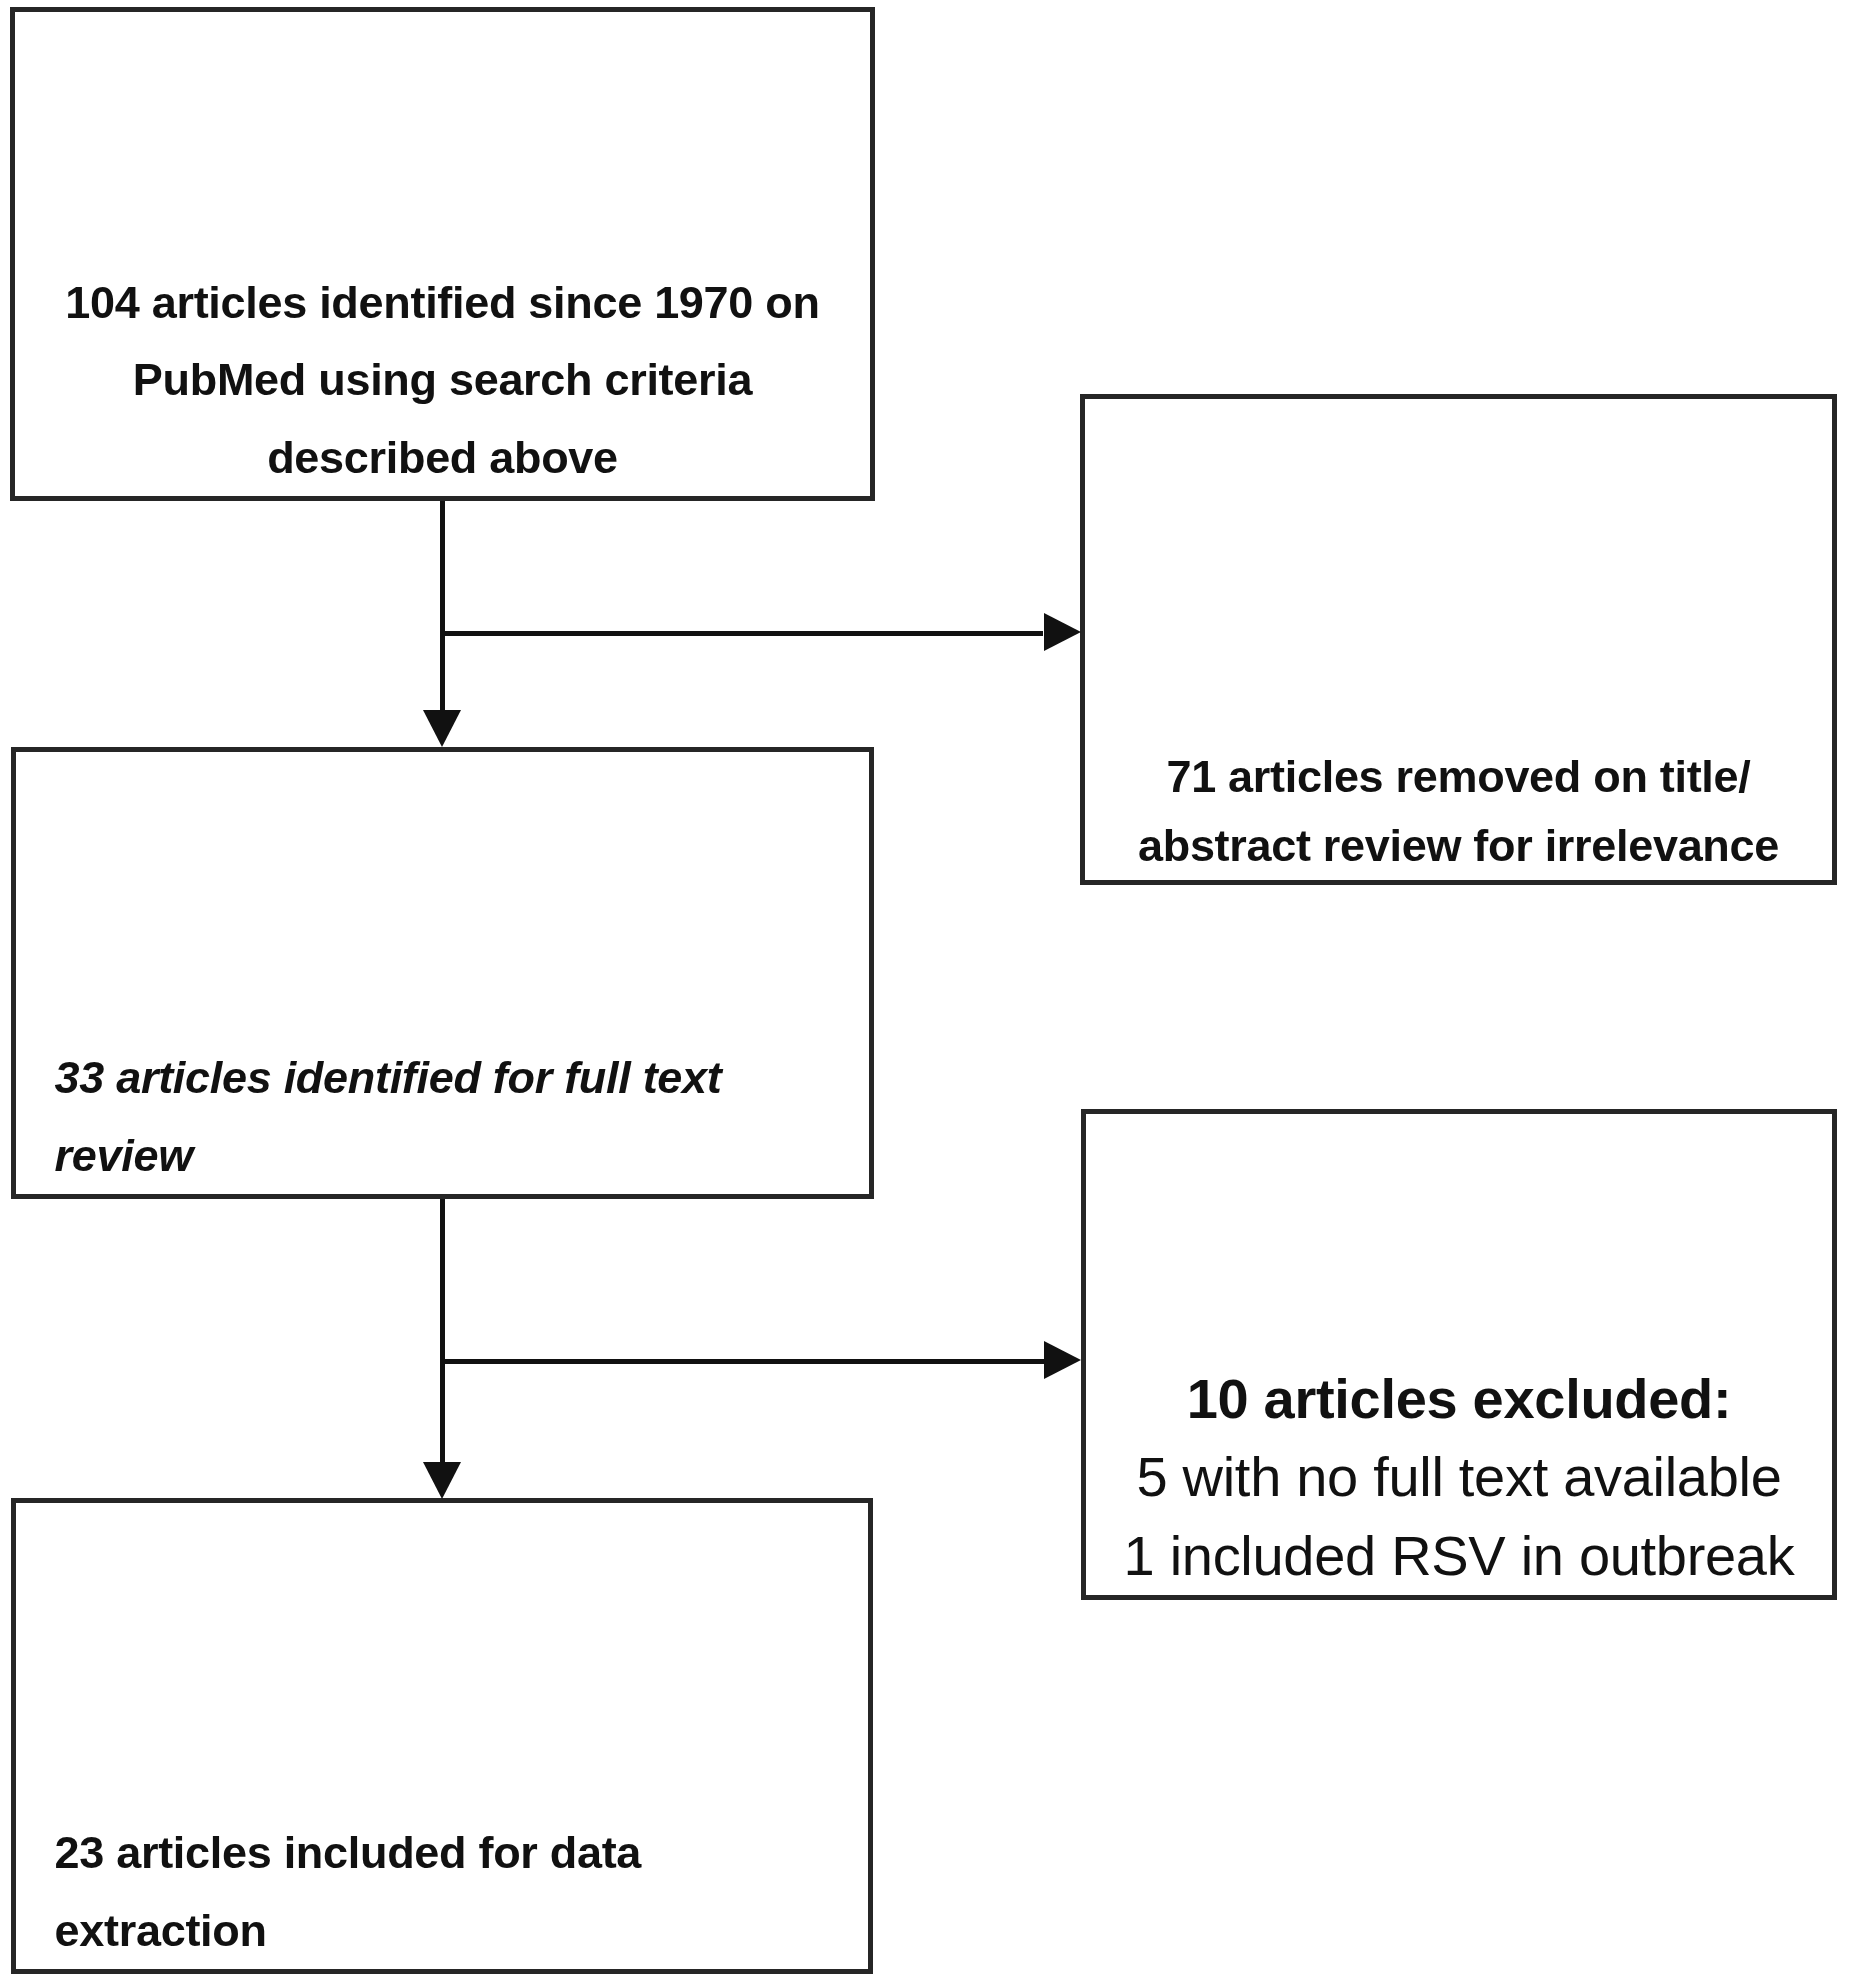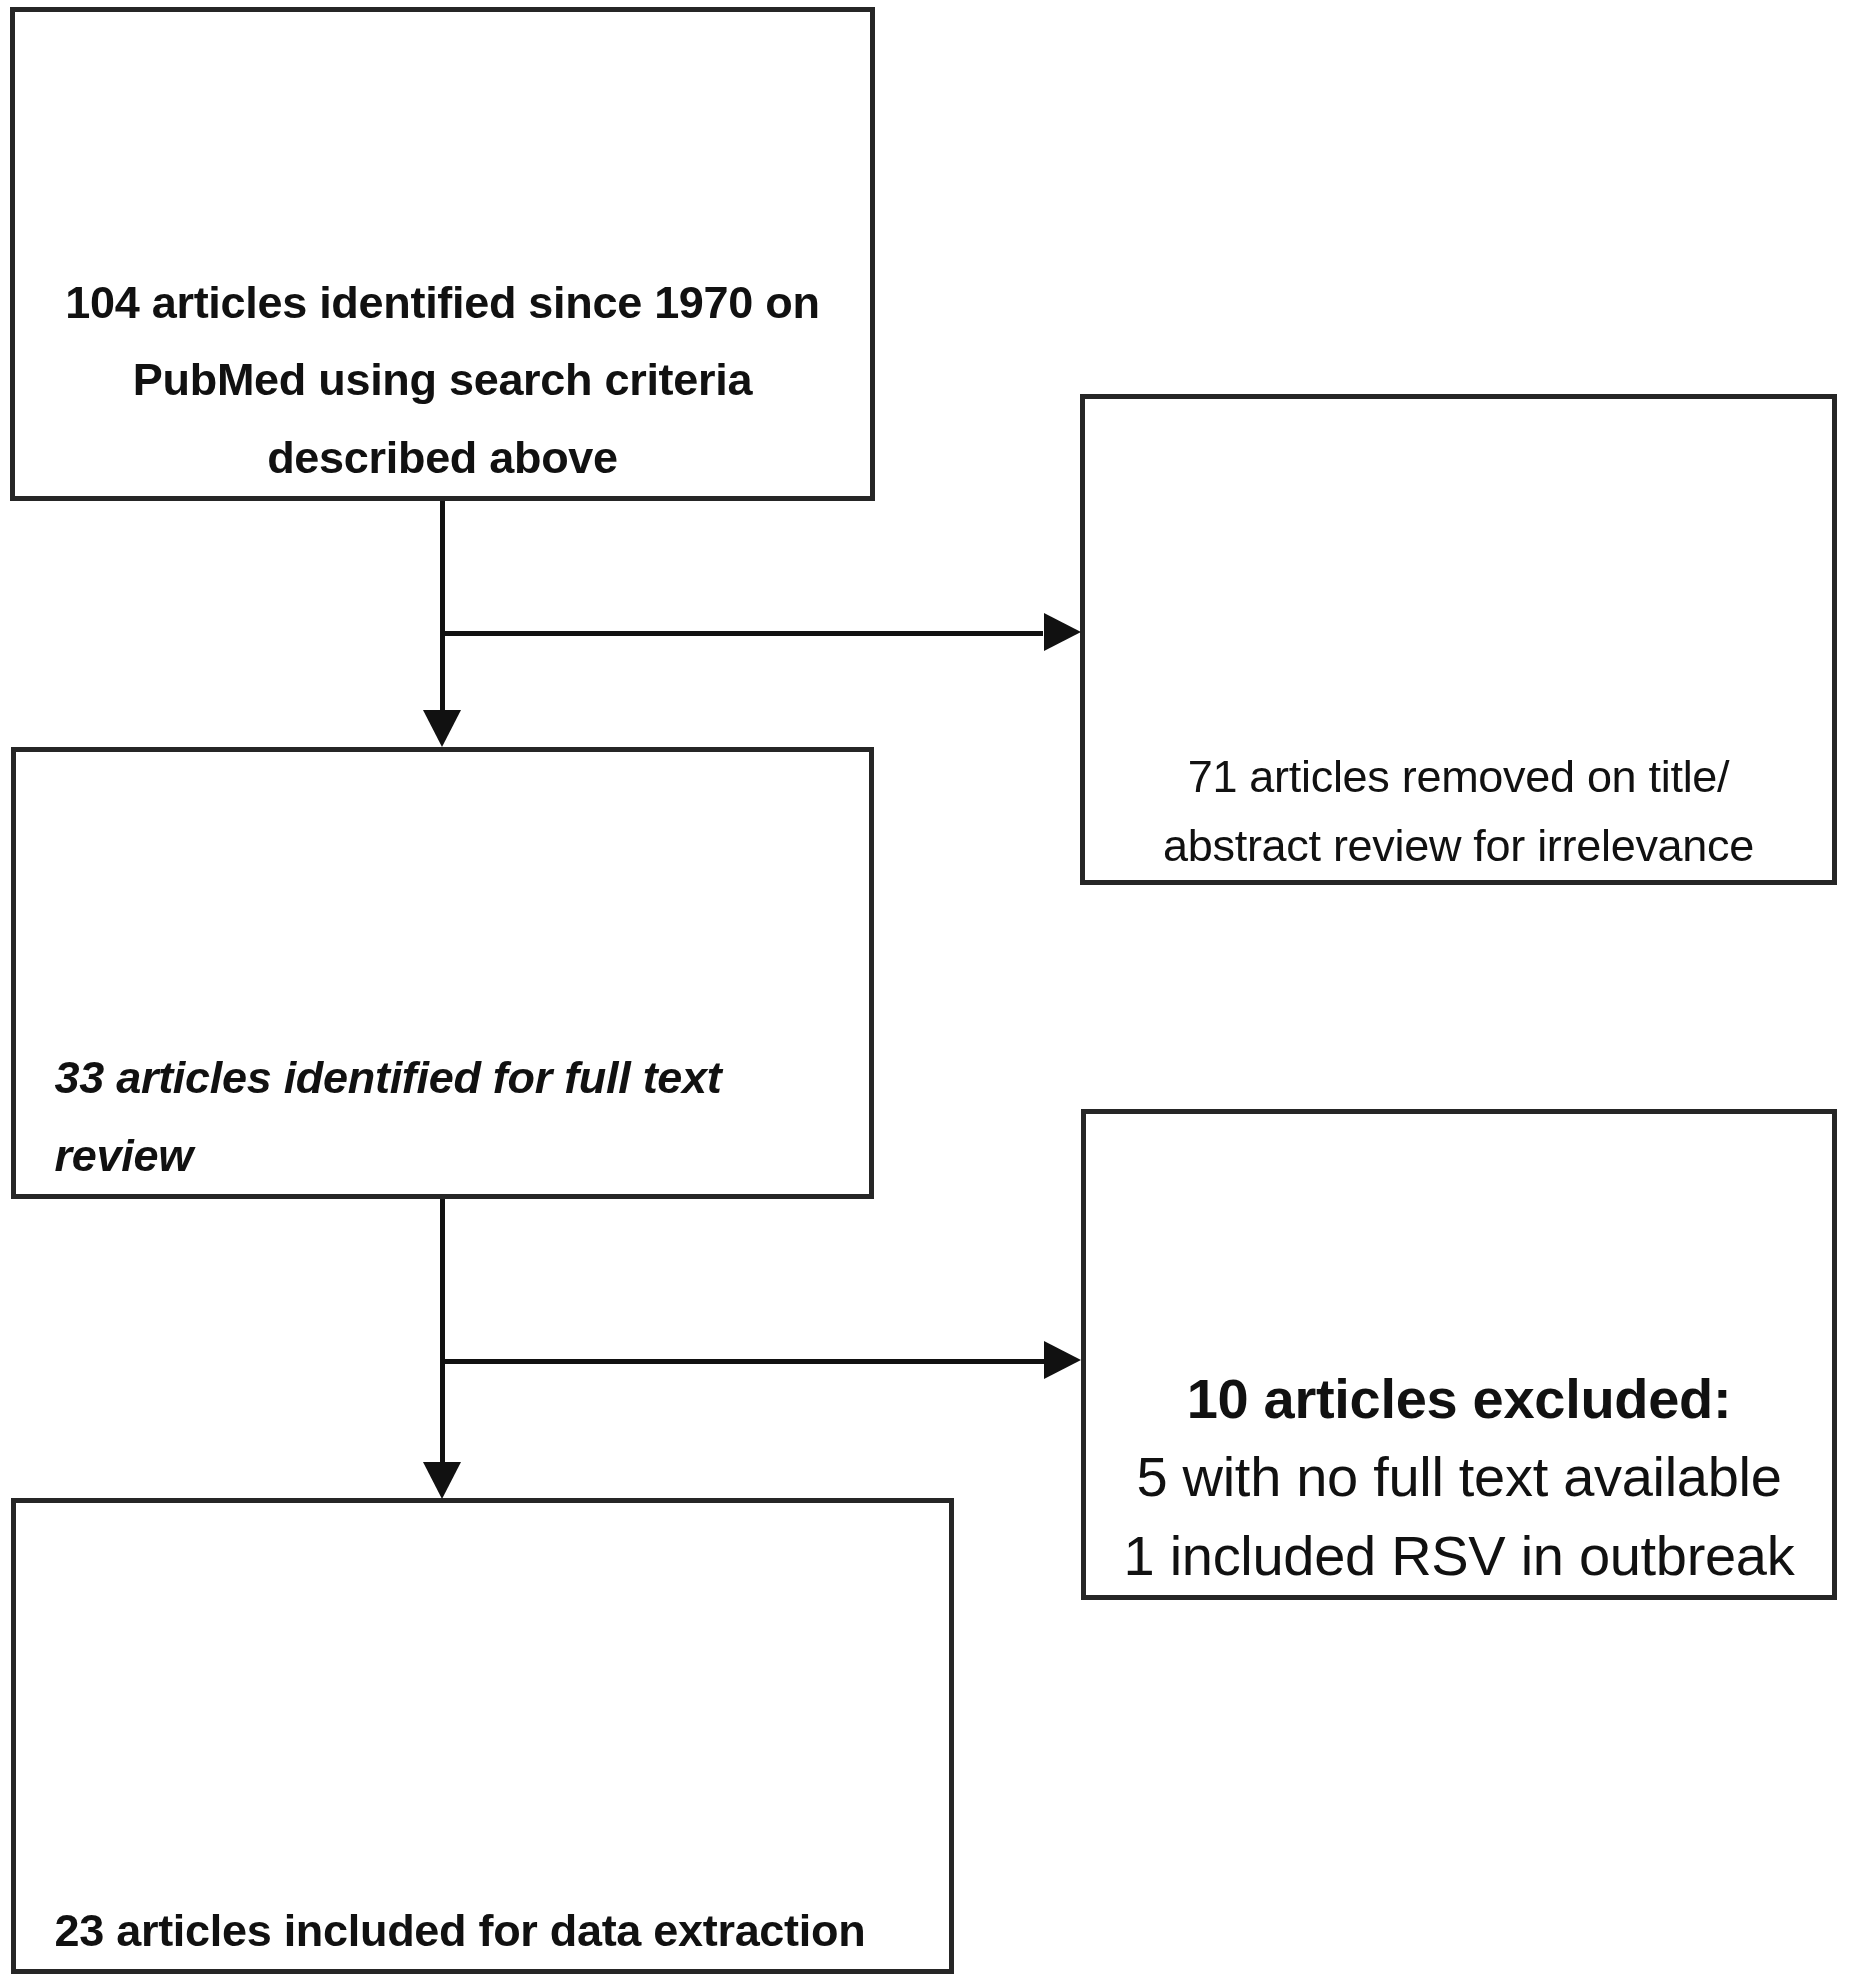--- a/index.html
+++ b/index.html
@@ -59,27 +59,27 @@
     padding: 0 39px;
     font-style: italic;
   }
   #box-excluded {
     left: 1081px; top: 1109px;
     width: 756px; height: 491px;
     padding: 0 20px;
   }
   #box-included {
     left: 10.6px;  top: 1498px;
-    width: 943px; height: 476px;
+    width: 862px; height: 476px;
     padding: 0 39px;
   }
   #box-excluded .txt { font-size: 56px; line-height: 1.40; text-align: center; }
   #box-excluded .hdr { font-weight: 700; }
   #box-excluded .sub { font-weight: 400; }
-  #box-removed .txt  { font-weight: 400; line-height: 1.52; }
+  #box-removed .txt  { font-weight: 700; line-height: 1.52; }
 
   
   .conn { position: absolute; background: #111111; }
   .vline { width: 5.3px; }
   .hline { height: 5.3px; }
 
   .arrow-down {
     position: absolute;
     width: 0; height: 0;
     border-left: 19.5px solid transparent;

